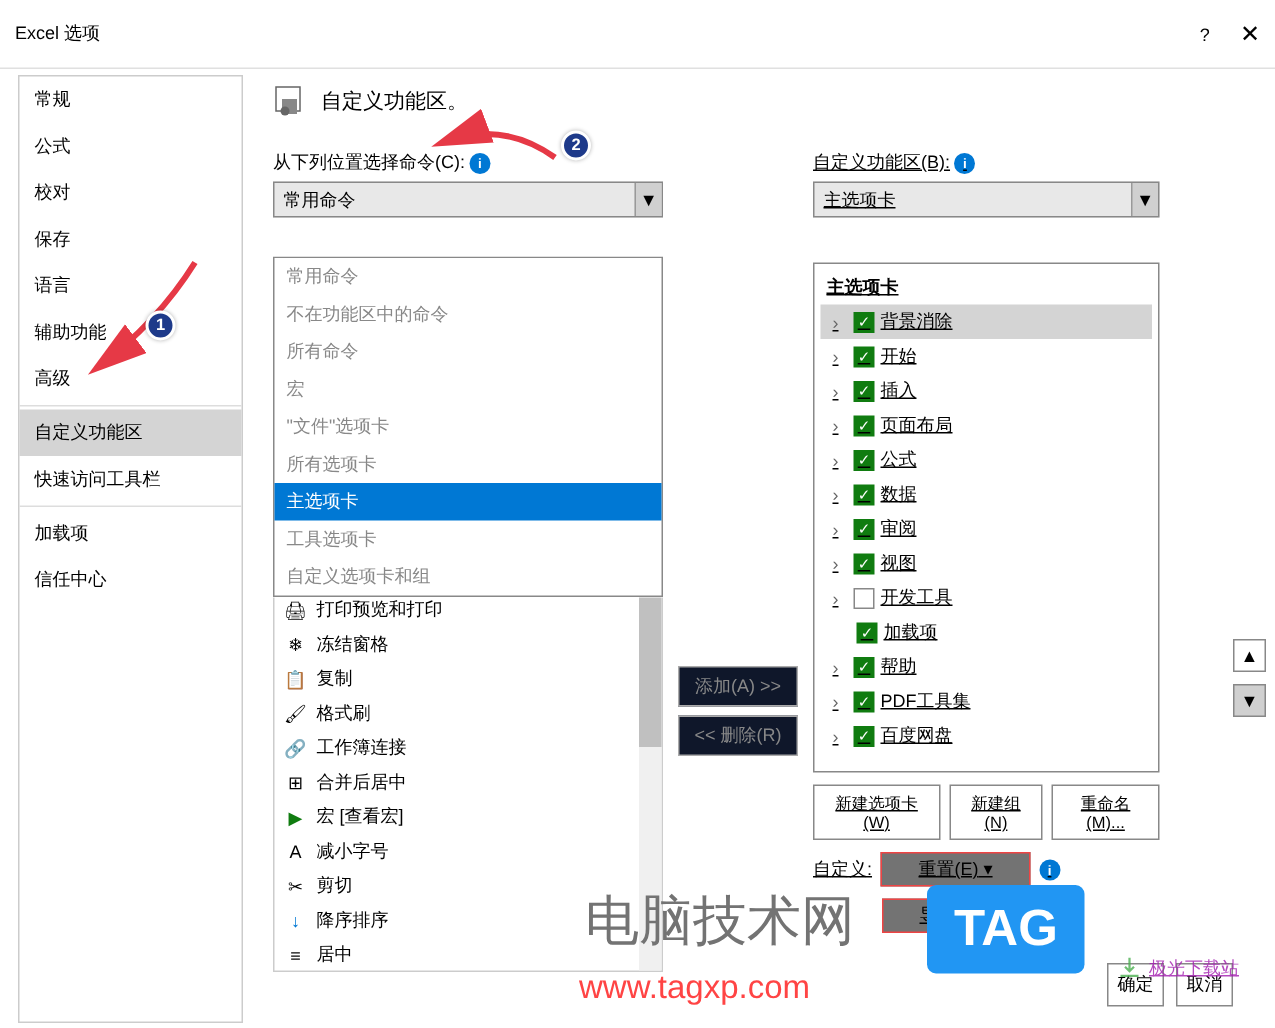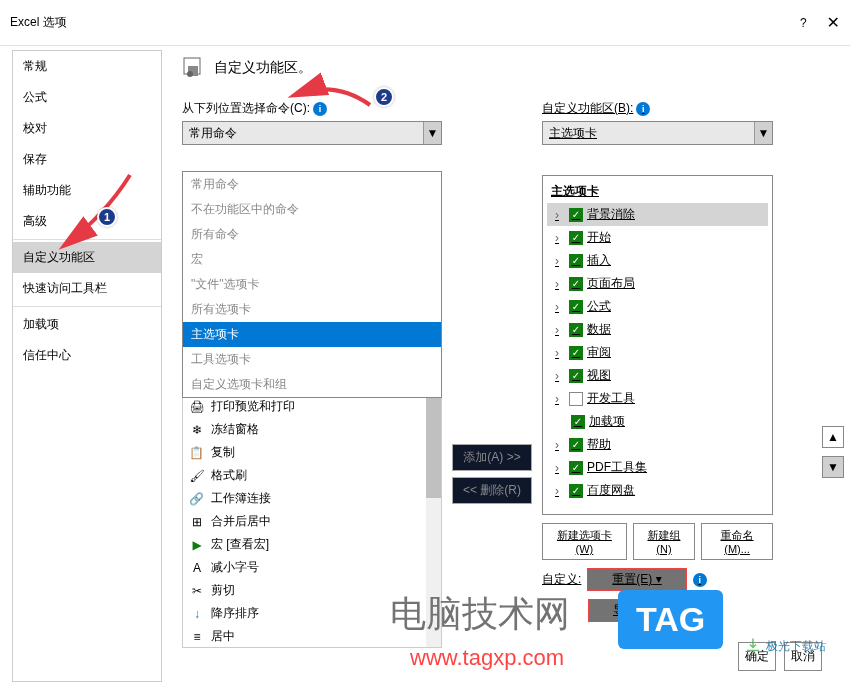--- a/index.html
+++ b/index.html
@@ -64,42 +64,43 @@
     
     .updown { display: flex; flex-direction: column; gap: 8px; position: absolute; right: 6px; top: 380px; }
     .updown button { width: 22px; height: 22px; border: 1px solid #888; background: #fff; cursor: pointer; }
     .updown button.active { background: #d0d0d0; }
     
     
     .arrow-annotation { position: absolute; pointer-events: none; }
     .circle-num { position: absolute; width: 20px; height: 20px; border-radius: 50%; background: #1e3a8a; color: #fff; display: flex; align-items: center; justify-content: center; font-weight: bold; font-size: 11px; border: 2px solid #fff; box-shadow: 0 0 3px rgba(0,0,0,0.3); pointer-events: none; }
     
     .watermark1 { position: absolute; left: 390px; top: 590px; font-size: 36px; font-weight: normal; color: #737373; pointer-events: none; }
-    .watermark-url { position: absolute; left: 410px; top: 645px; font-size: 22px; color: #ff4444; pointer-events: none; }
+    .watermark-url { position: absolute; left: 386px; top: 645px; font-size: 22px; color: #ff4444; pointer-events: none; }
     .tag-badge { position: absolute; left: 618px; top: 590px; background: #2196f3; color: #fff; padding: 10px 18px; font-size: 34px; font-weight: bold; border-radius: 6px; pointer-events: none; }
-    .watermark2 { position: absolute; right: 24px; bottom: 30px; color: #0369a1; font-size: 13px; pointer-events: none; opacity: 0.8; display: flex; align-items: center; gap: 4px; }
+    .watermark2 { position: absolute; right: 24px; bottom: 30px; color: #a21caf; font-size: 13px; pointer-events: none; opacity: 0.8; display: flex; align-items: flex-start; gap: 4px; text-decoration: underline; }
     
     .scrollbar { position: absolute; right: 0; top: 0; width: 15px; height: 100%; background: #f0f0f0; }
     .scrollbar-track { width: 100%; height: 50%; background: #c0c0c0; }
   </style>
 </head>
 <body>
 
 <div class="titlebar">
   <span class="title">Excel 选项</span>
   <span class="help-icon">?</span>
   <span class="close-icon">✕</span>
 </div>
 
 <div class="main-area">
   <div class="sidebar">
     <div class="sidebar-item">常规</div>
     <div class="sidebar-item">公式</div>
     <div class="sidebar-item">校对</div>
     <div class="sidebar-item">保存</div>
+    <div class="sidebar-item">语言</div>
     <div class="sidebar-item">辅助功能</div>
     <div class="sidebar-item">高级</div>
     <hr>
     <div class="sidebar-item selected">自定义功能区</div>
     <div class="sidebar-item">快速访问工具栏</div>
     <hr>
     <div class="sidebar-item">加载项</div>
     <div class="sidebar-item">信任中心</div>
   </div>
 

